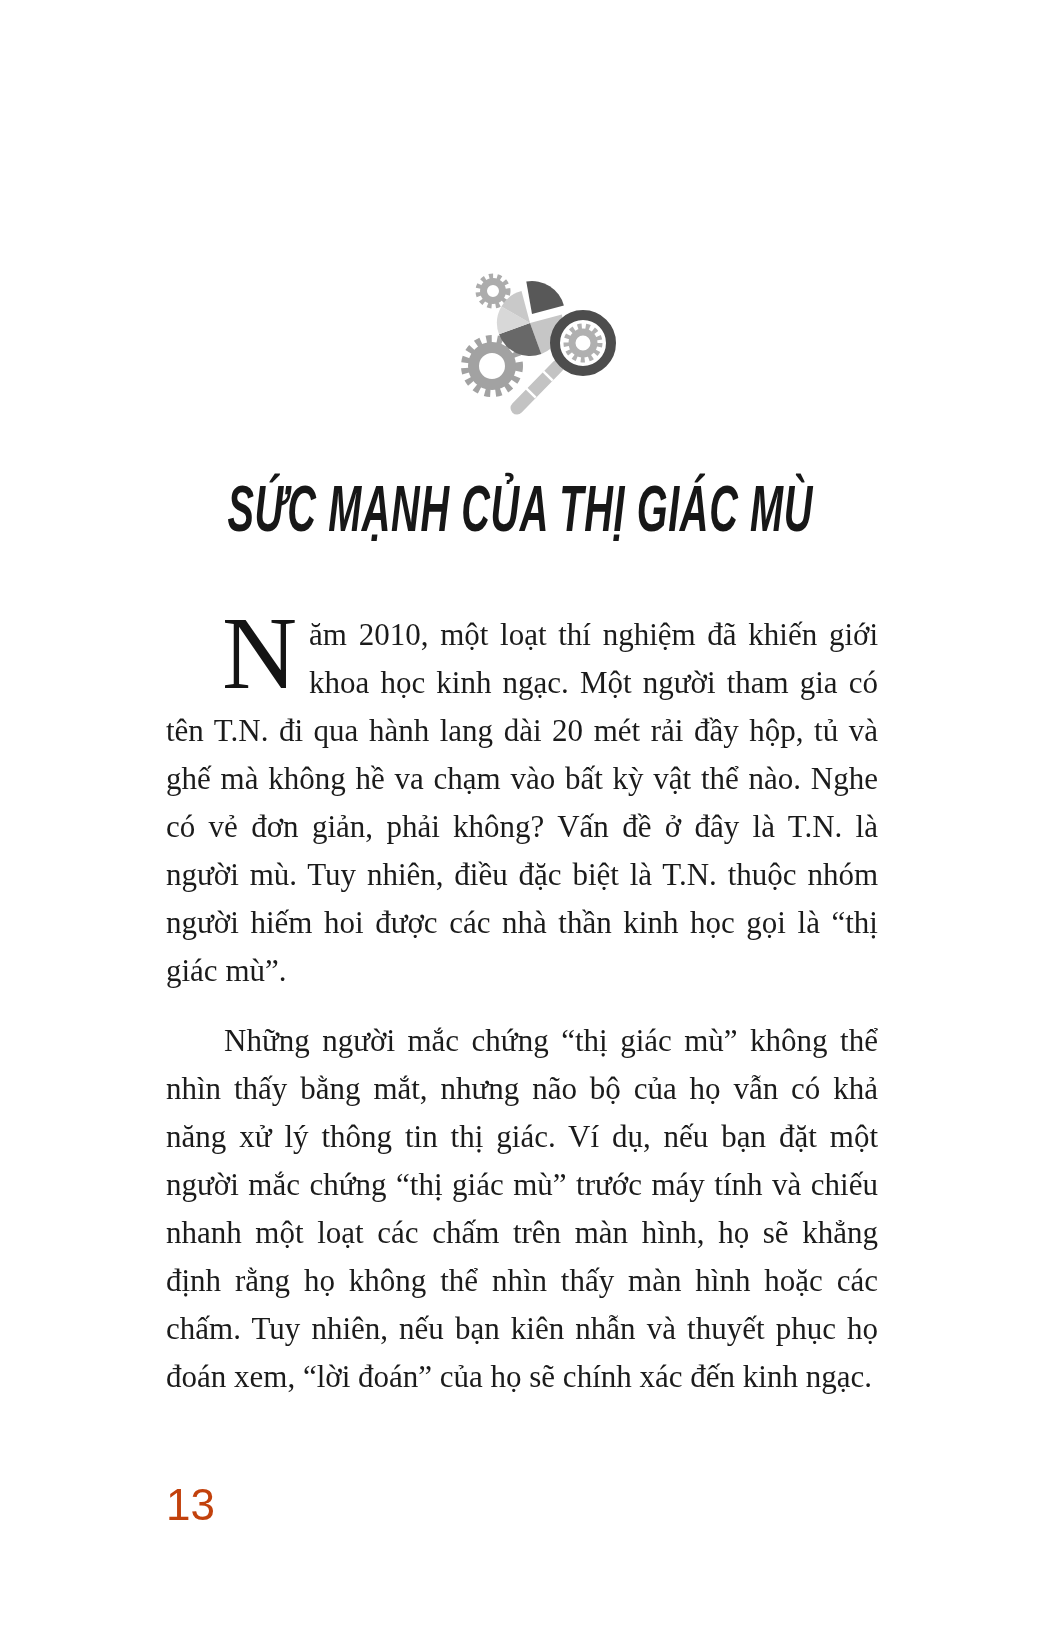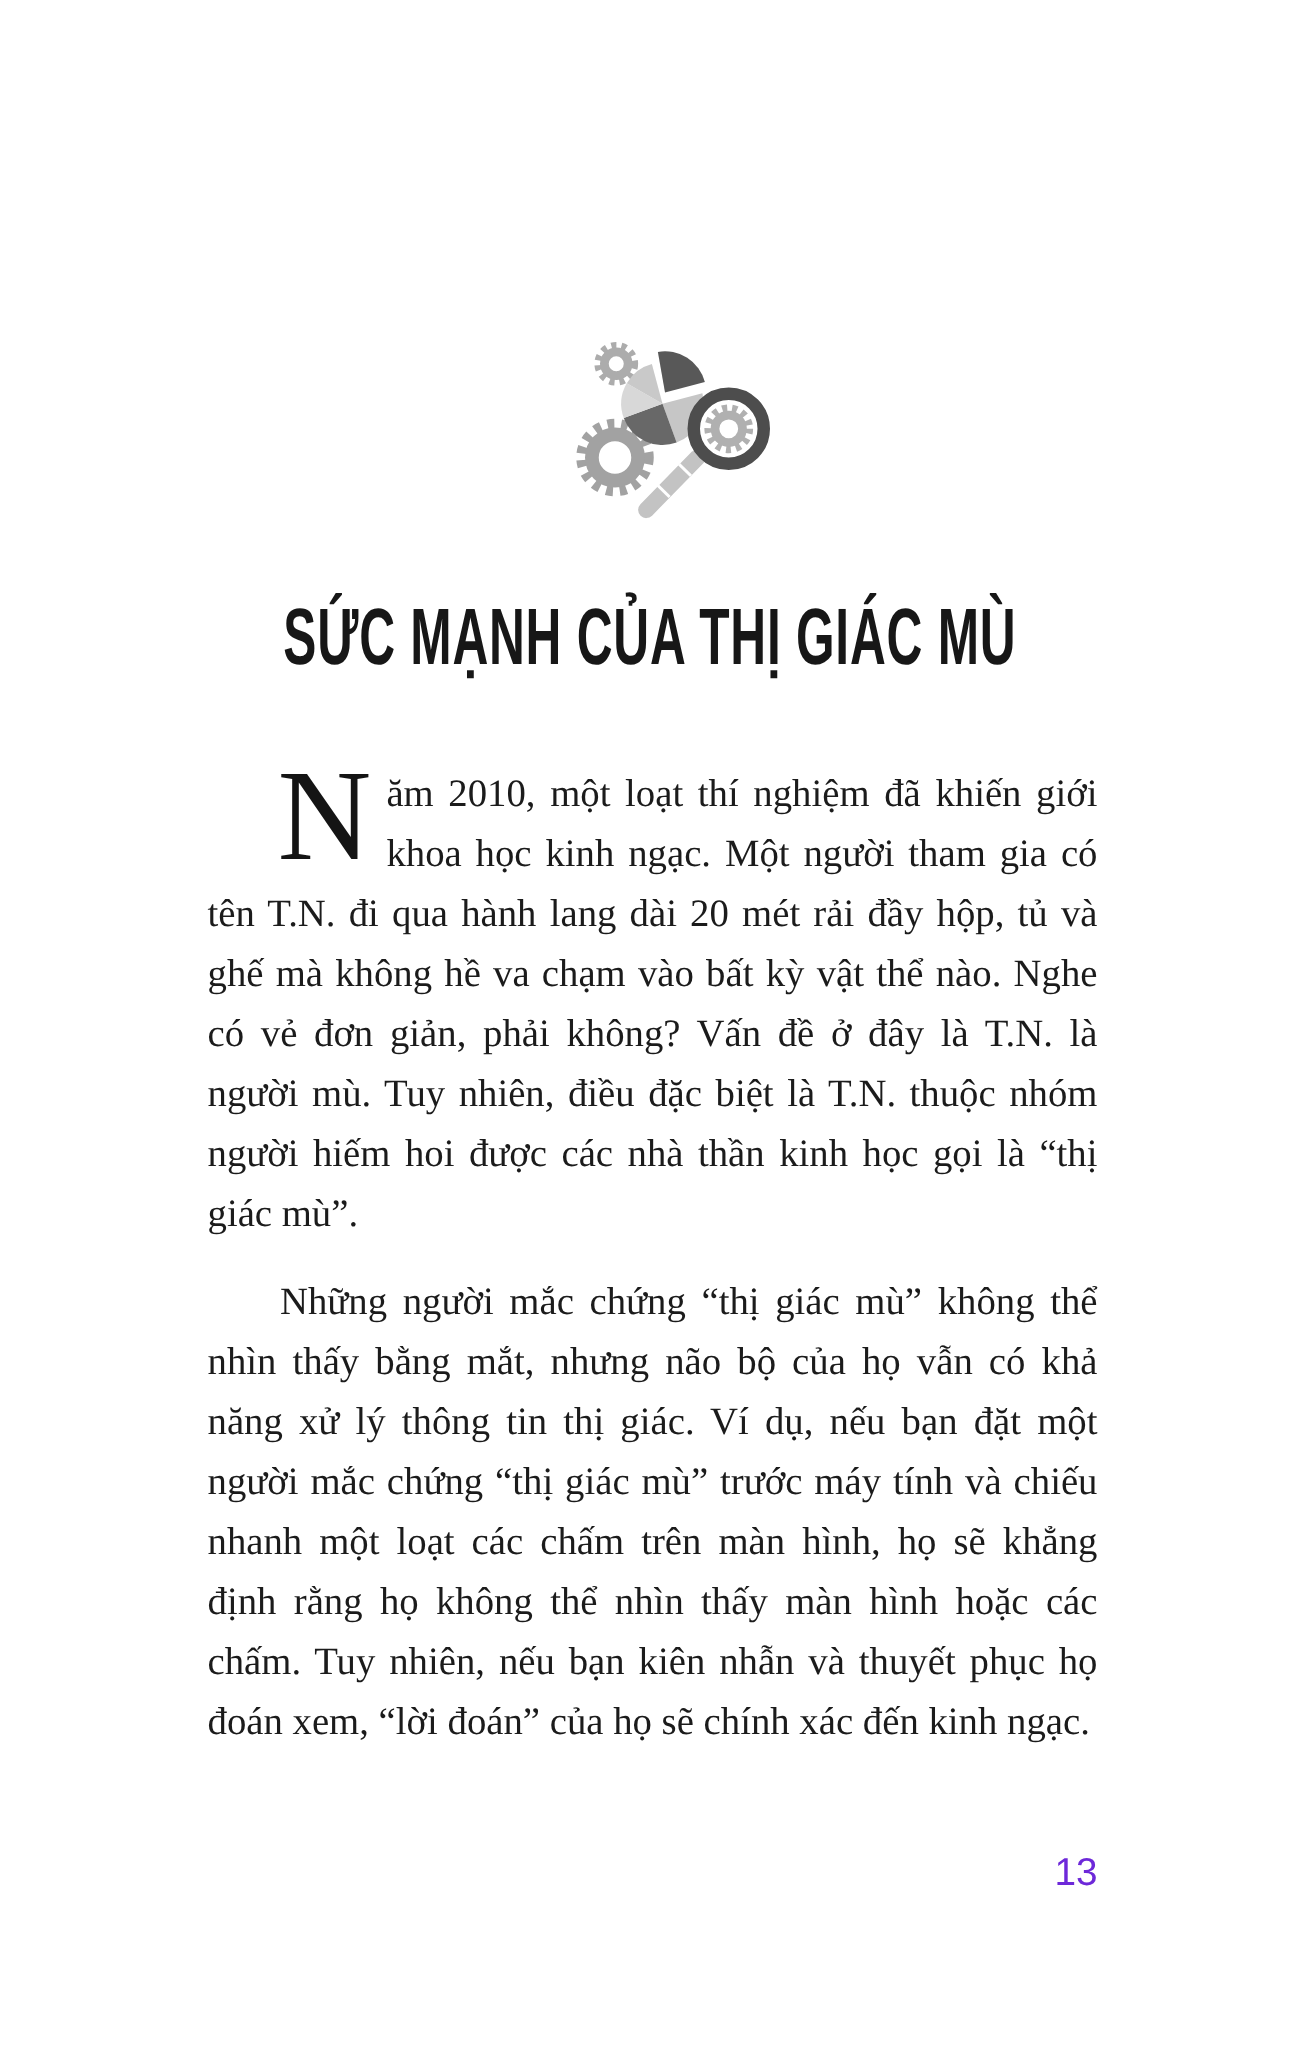--- a/index.html
+++ b/index.html
@@ -25,20 +25,21 @@
     height: 170px;
   }
   
   .chapter-title {
     position: absolute;
     top: 477px;
     left: 0;
     width: 1040px;
     text-align: center;
     color: #171717;
+    font-style: italic;
   }
   .chapter-title .squeeze {
     display: inline-block;
     font-family: "Liberation Sans", sans-serif;
     font-weight: 700;
     font-size: 64px;
     line-height: 1;
     letter-spacing: 1px;
     transform: scaleX(0.62);
     transform-origin: center top;
@@ -63,24 +64,23 @@
     line-height: 70px;
     height: 86px;
     margin: 7px 12px 0 56px;
     color: #141414;
   }
   .page-number {
     position: absolute;
     top: 1480px;
     left: 166px;
     width: 712px;
-    text-align: right;
     font-family: "Liberation Sans", sans-serif;
-    font-size: 31px;
-    color: #6d28d9;
+    font-size: 44px;
+    color: #c2410c;
   }
 </style>
 </head>
 <body>
 
 <div class="page">
 
   <div class="icon-wrap">
     <svg width="200" height="170" viewBox="0 0 200 170">
 

